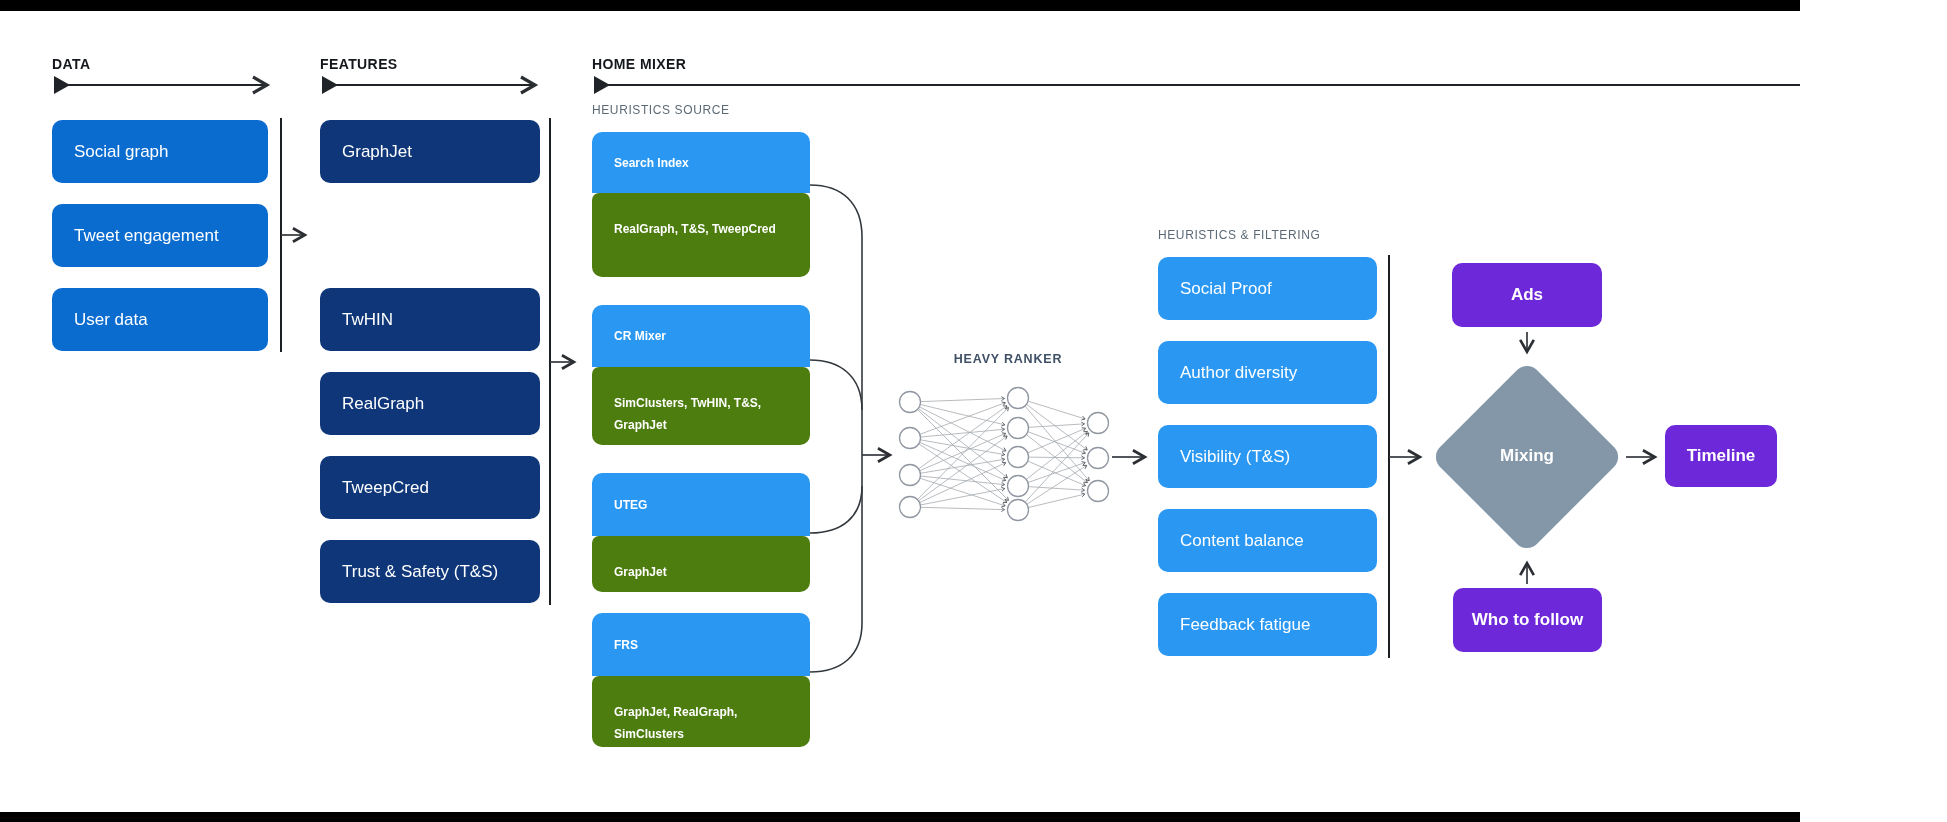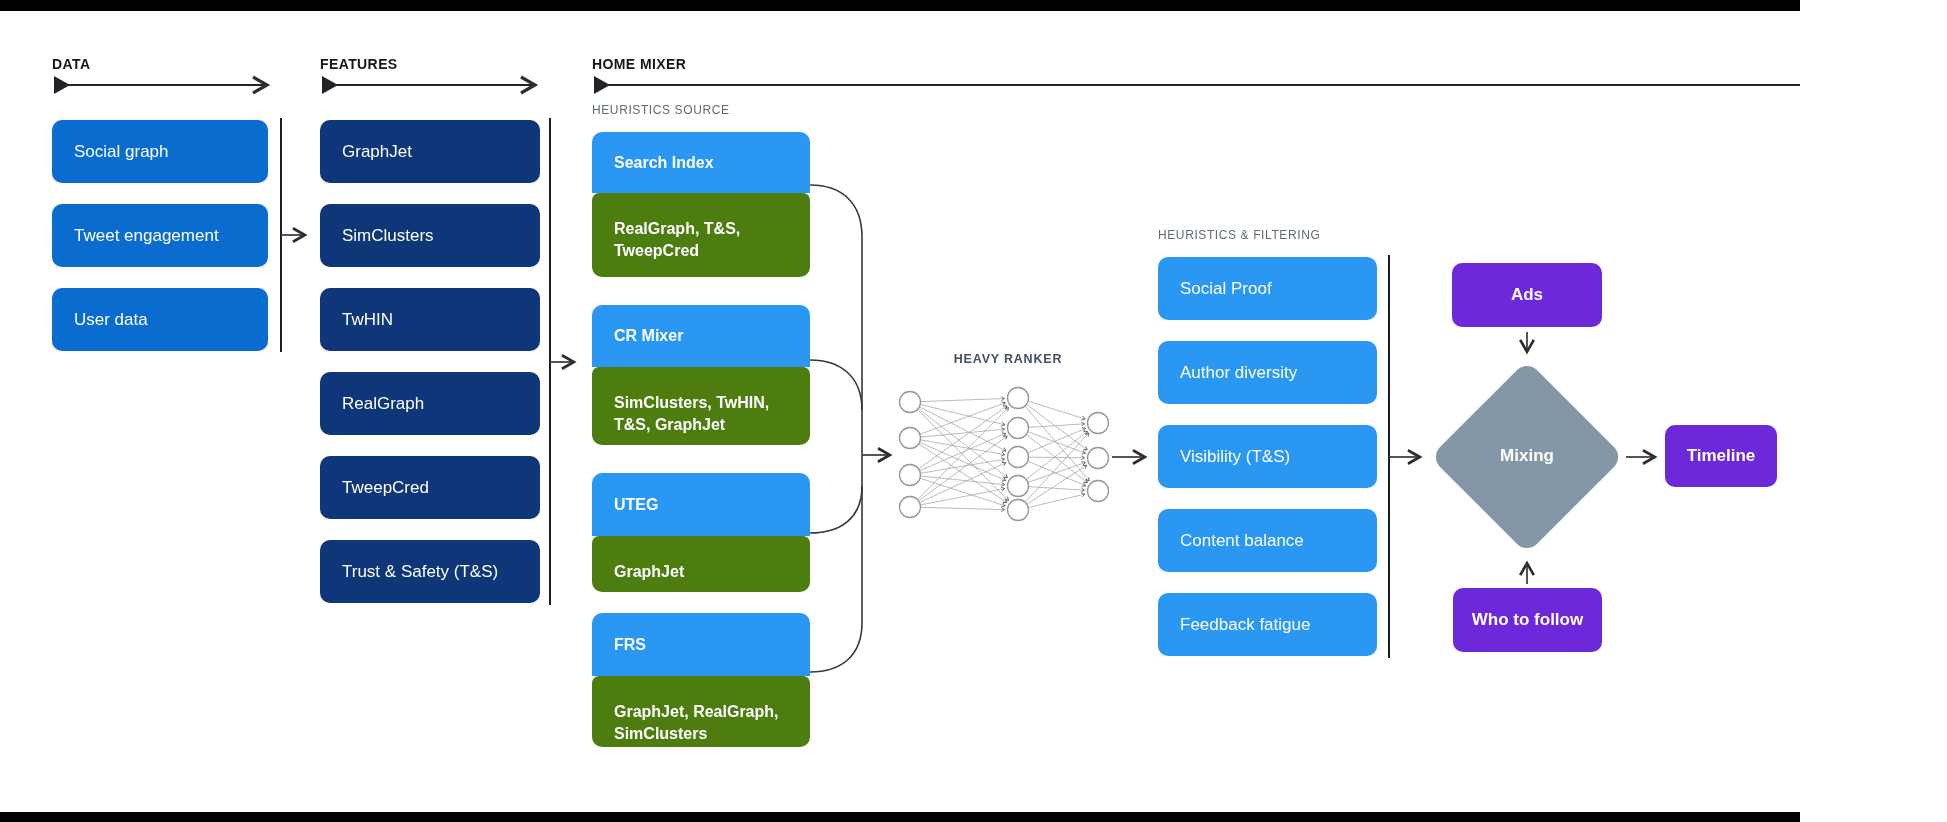--- a/index.html
+++ b/index.html
@@ -28,21 +28,21 @@
     position:absolute;border-radius:10px;color:#fff;
     font-size:17px;font-weight:400;display:flex;align-items:center;
     padding-left:22px;box-sizing:border-box;
   }
   .data-box{left:52px;width:216px;height:63px;background:#0b6ccf;}
   .feat-box{left:320px;width:220px;height:63px;background:#0e3679;}
   .heur-box{left:1158px;width:219px;height:63px;background:#2a98f2;}
 
   .cand-group{
     position:absolute;left:592px;width:218px;border-radius:10px;overflow:hidden;
-    color:#fff;font-weight:600;font-size:16px;
+    color:#fff;font-weight:600;font-size:12px;
   }
   .cand-head{background:#2a98f2;display:flex;align-items:center;padding-left:22px;box-sizing:border-box;}
   .cand-sub{background:#4d7c0f;padding:25px 20px 0 22px;line-height:22px;box-sizing:border-box;border-radius:7px;}
 
   .flow-box{
     position:absolute;border-radius:10px;background:#6d28d9;color:#fff;
     font-size:17px;font-weight:600;display:flex;align-items:center;justify-content:center;
     box-sizing:border-box;text-align:center;
   }
   #diamond-label{
@@ -164,23 +164,20 @@
     <span>Tweet engagement</span>
   </div>
   <div class="node data-box" style="top:288px">
     <span>User data</span>
   </div>
 
   <div class="section-label" style="left:320px;top:56px">FEATURES</div>
   <div class="node feat-box" style="top:120px">
     <span>GraphJet</span>
   </div>
-  <div class="node feat-box" style="top:204px">
-    <span>SimClusters</span>
-  </div>
   <div class="node feat-box" style="top:288px">
     <span>TwHIN</span>
   </div>
   <div class="node feat-box" style="top:372px">
     <span>RealGraph</span>
   </div>
   <div class="node feat-box" style="top:456px">
     <span>TweepCred</span>
   </div>
   <div class="node feat-box" style="top:540px">

